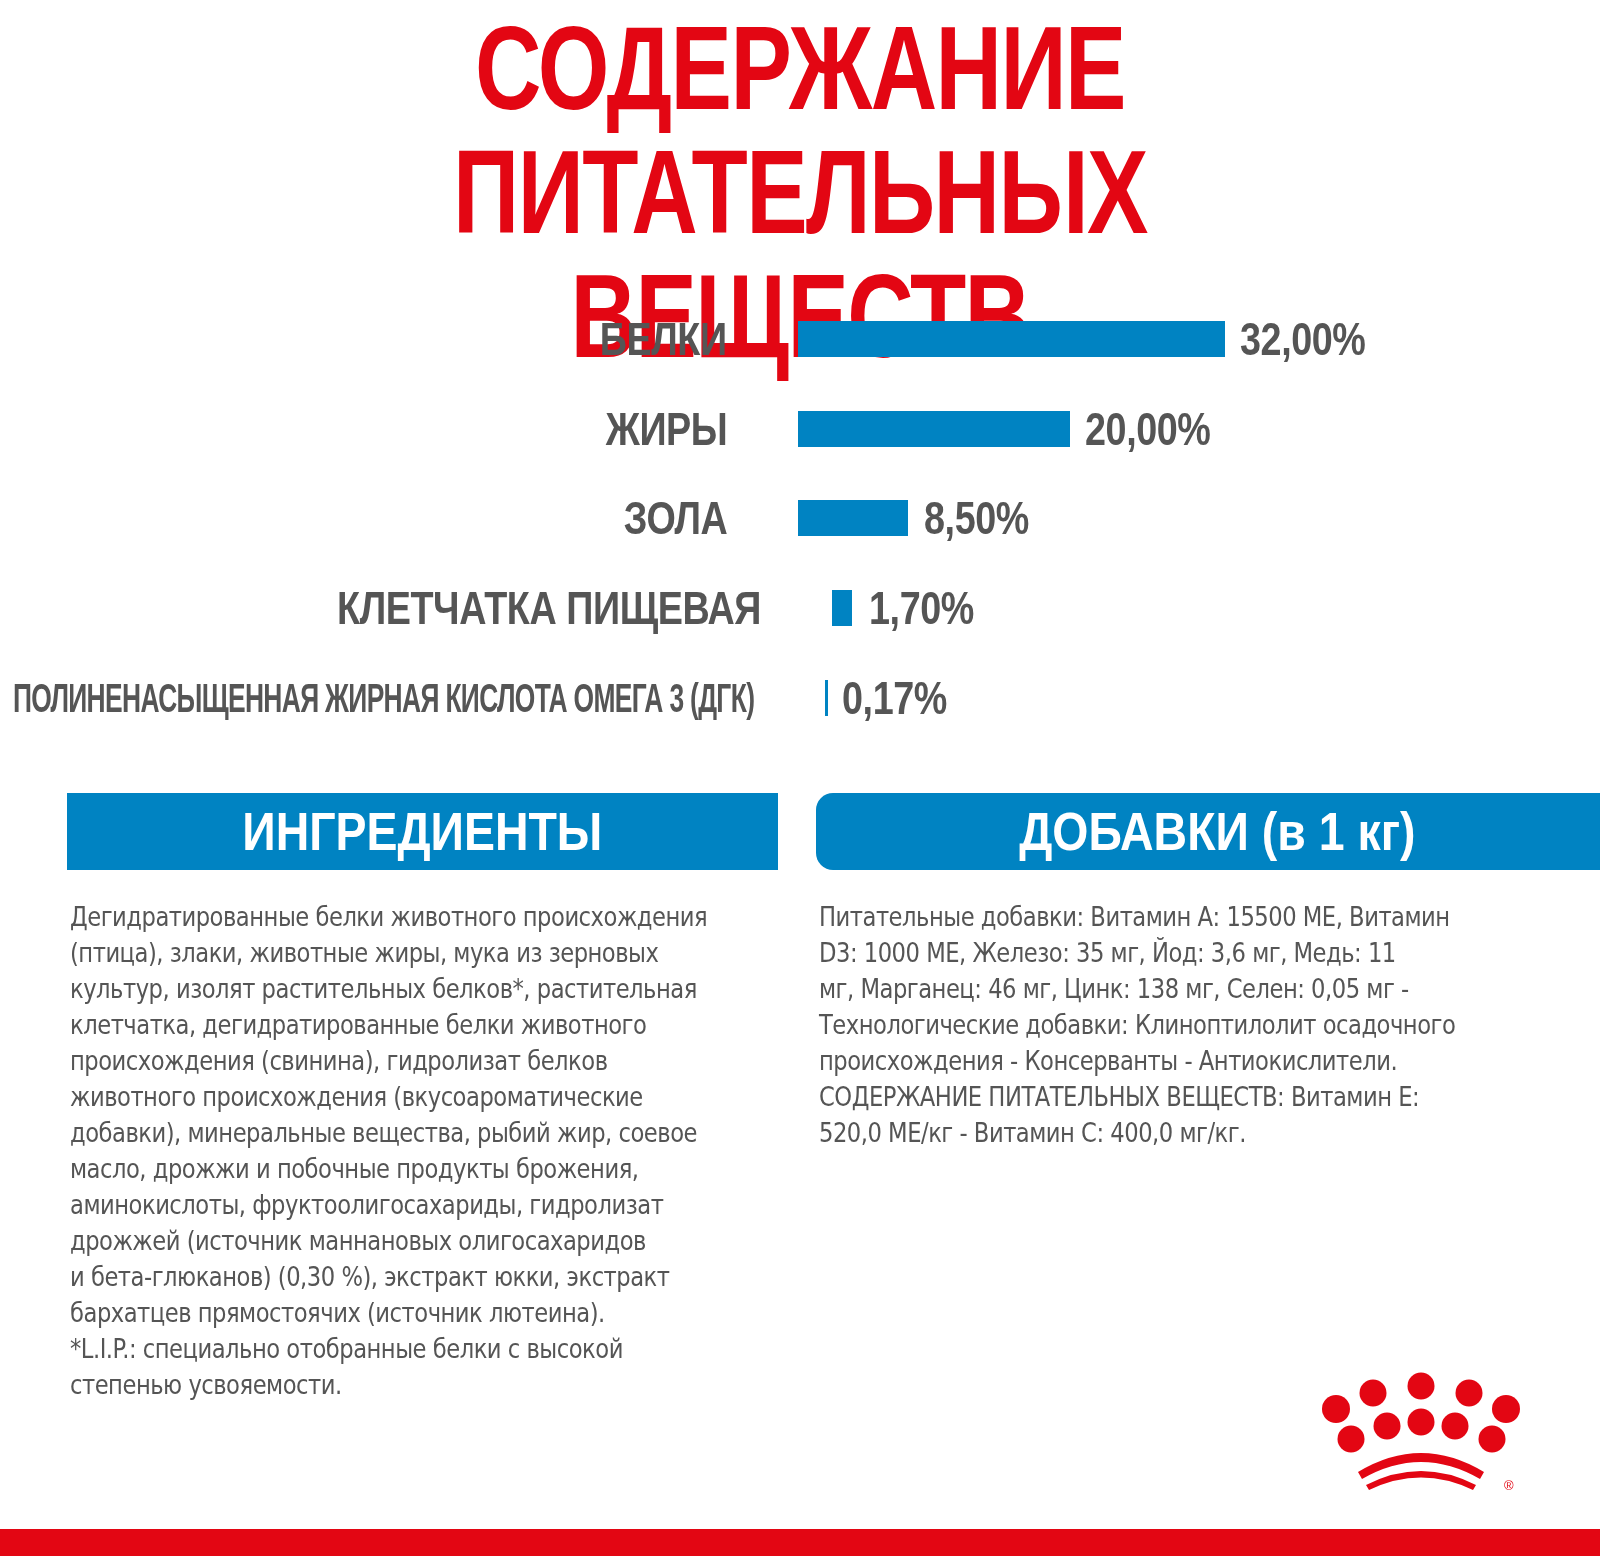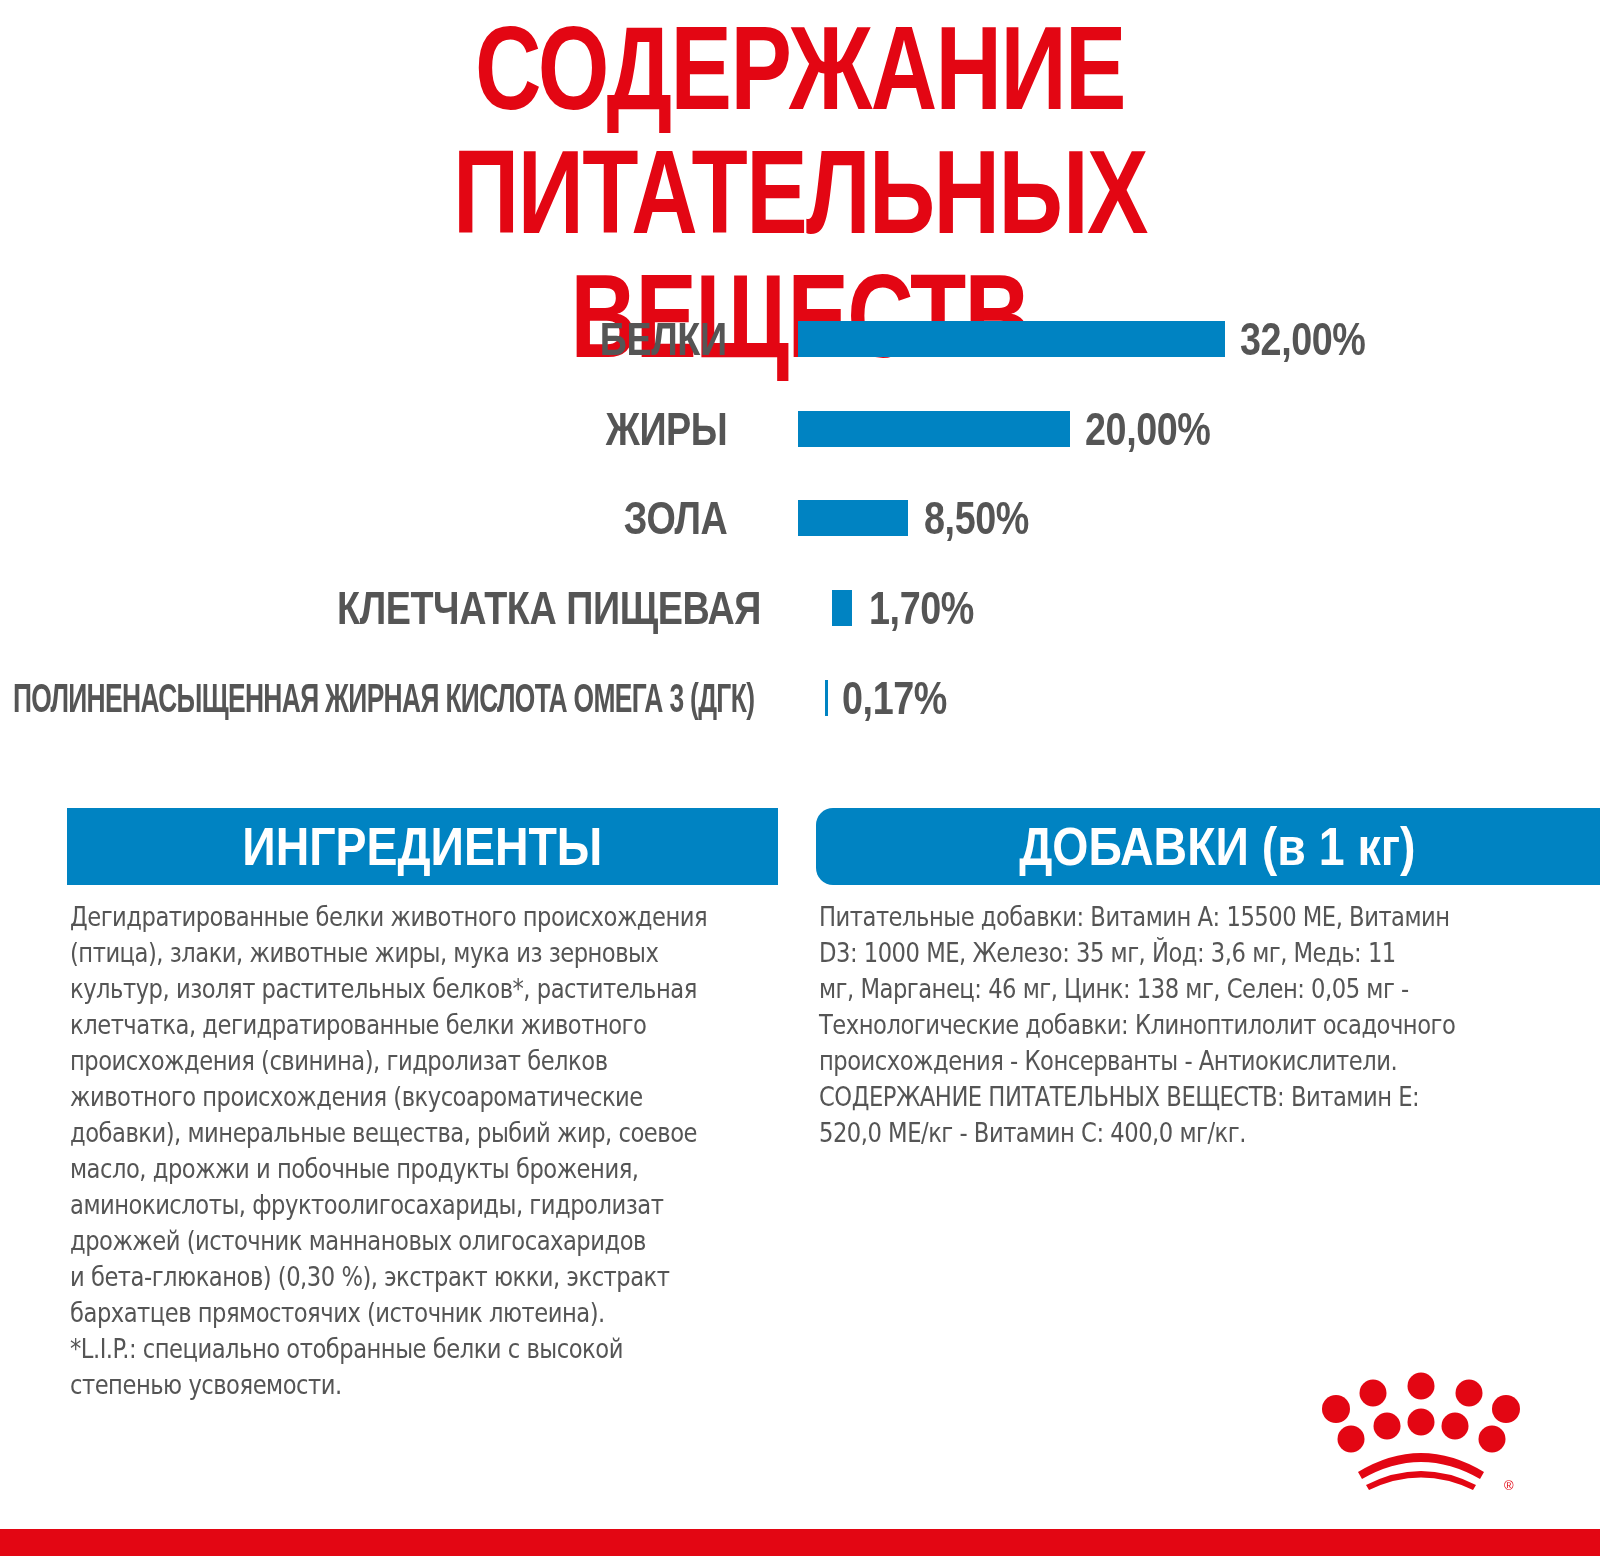--- a/index.html
+++ b/index.html
@@ -22,21 +22,20 @@
   .bar { position:absolute; left:798px; top:2px; height:36px; background:#0083c2; }
   .row-value {
     position:absolute; top:0; height:40px; line-height:40px;
     color:#555555; font-weight:700; font-size:46px; white-space:nowrap;
     transform:scaleX(0.82); transform-origin:left center; letter-spacing:-0.5px;
   }
   .box-header {
     position:absolute; top:793px; height:77px; background:#0083c2;
     color:#ffffff; font-weight:700; text-align:center; line-height:77px;
     font-size:54px;
-    margin-top:15px;
   }
   .box-header span { display:inline-block; transform:scaleX(0.86); letter-spacing:0px; }
   .body-text {
     position:absolute; color:#555555; font-size:27px; line-height:36px;
     font-family:"DejaVu Sans", sans-serif; letter-spacing:-0.6px;
     transform:scaleX(0.84); transform-origin:left top; white-space:nowrap;
   }
   .body-text div { height:36px; }
   .logo { position:absolute; left:1318px; top:1372px; width:210px; height:120px; }
   .bottom-band { position:absolute; left:0; top:1529px; width:1600px; height:27px; background:#e30613; }

